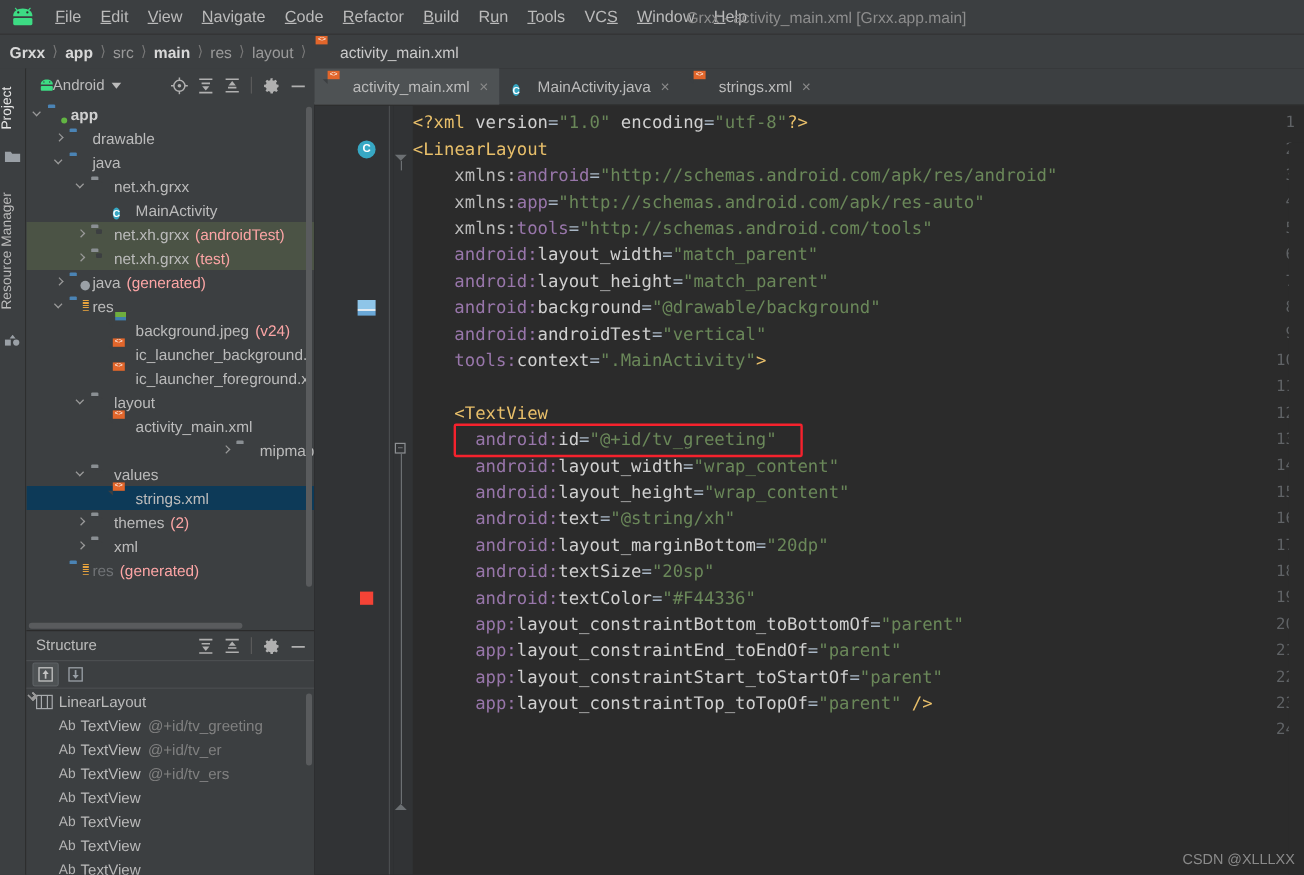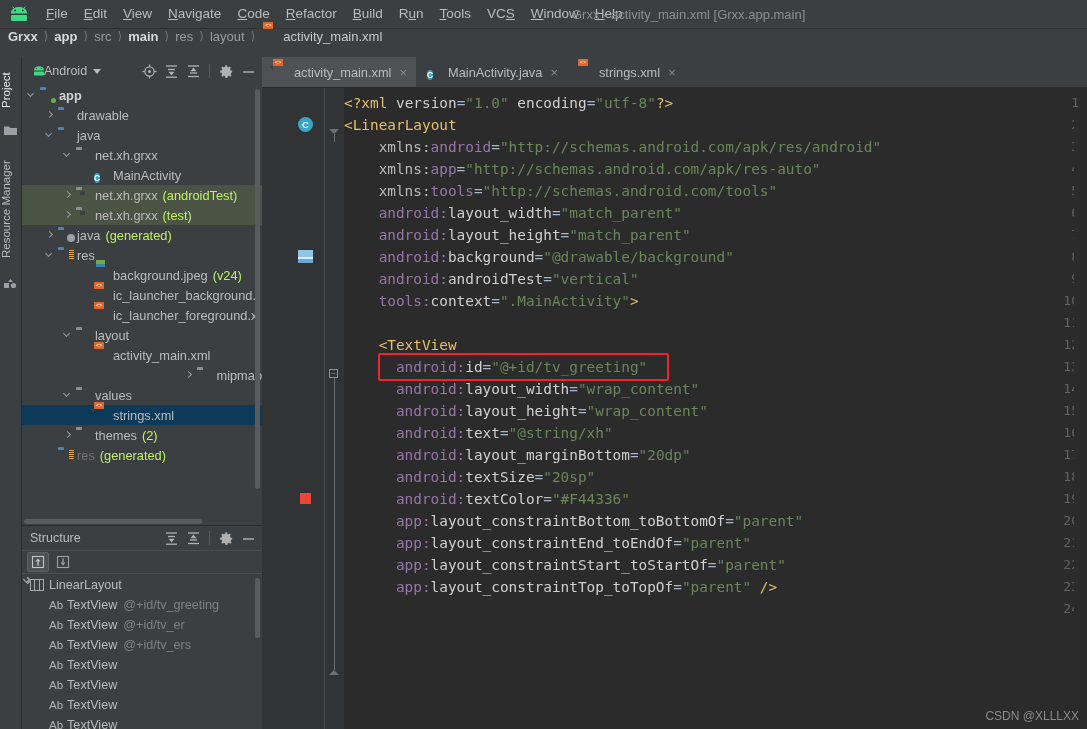--- a/index.html
+++ b/index.html
@@ -33,21 +33,21 @@
   }
   .menu-item .u { text-decoration: underline; }
   .win-title {
     position: absolute; left: 572px; top: 0; height: 29px;
     line-height: 29px; color: #8d8d8d; font-size: 13px;
   }
 
   
   .crumbbar {
     position: absolute; left: 0; top: 29px; width: 1087px; height: 28px;
-    background: #3c3f41; display: flex; align-items: flex-start; padding-left: 8px;
+    background: #3c3f41; display: flex; align-items: center; padding-left: 8px;
   }
   .crumb { color: #a9b7c6; font-size: 13px; white-space: nowrap; }
   .crumb.bold { color: #d8d8d8; font-weight: bold; }
   .crumb.dim { color: #9a9a9a; }
   .crumb-sep { color: #777; font-size: 12px; margin: 0 6px; }
   .crumb-file { color: #c9c9c9; font-size: 13px; margin-left: 5px; }
 
   
   .leftstrip {
     position: absolute; left: 0; top: 57px; width: 22px; height: 672px;
@@ -102,21 +102,21 @@
     width: 12px; height: 12px; flex: 0 0 12px; position: relative;
   }
   .arrow.right::after, .arrow.down::after {
     content: ''; position: absolute; border: solid #9a9a9a;
     border-width: 0 1.4px 1.4px 0; display: block;
   }
   .arrow.right::after { left: 3px; top: 3px; width: 4px; height: 4px; transform: rotate(-45deg); }
   .arrow.down::after  { left: 2px; top: 2px; width: 4px; height: 4px; transform: rotate(45deg); }
   .tlabel { margin-left: 4px; }
   .tlabel.b { font-weight: bold; color: #d0d0d0; }
-  .tsub { color: #bef264; margin-left: 5px; }
+  .tsub { color: #fca5a5; margin-left: 5px; }
   .ticon { flex: 0 0 15px; width: 15px; height: 13px; position: relative; margin-left: 2px; }
 
   
   .ic-folder { background: #4b84b5; border-radius: 1px 2px 2px 2px; width: 14px; height: 11px; }
   .ic-folder::before { content:''; position:absolute; left:0; top:-2px; width:6px; height:3px; background:#4b84b5; border-radius:1px 1px 0 0; }
   .ic-folder-grey { background: #8a8f93; border-radius: 1px 2px 2px 2px; width: 14px; height: 11px; }
   .ic-folder-grey::before { content:''; position:absolute; left:0; top:-2px; width:6px; height:3px; background:#8a8f93; border-radius:1px 1px 0 0; }
   .ic-folder-grey::after { content:''; position:absolute; left:4px; top:2px; width:5px; height:4px; background:#3c3f41; border-radius:1px; }
   .greendot { position: absolute; right: -1px; bottom: -1px; width: 5px; height: 5px; border-radius: 50%; background: #62b543; }
   .ic-res-lines { position:absolute; right:-1px; top:1px; width:5px; height:9px; background: repeating-linear-gradient(#e8a33d 0 1px, transparent 1px 2px); }
@@ -465,20 +465,25 @@
         <div class="trow selected" style="padding-left: 58px;">
           <span class="arrow "></span>
           <span class="ticon"><span class="ic-xml"></span></span>
           <span class="tlabel">strings.xml</span>
         </div>
         <div class="trow" style="padding-left: 40px;">
           <span class="arrow right"></span>
           <span class="ticon"><span class="ic-folder-grey"></span></span>
           <span class="tlabel">themes</span>
           <span class="tsub">(2)</span>
+        </div>
+        <div class="trow" style="padding-left: 40px;">
+          <span class="arrow right"></span>
+          <span class="ticon"><span class="ic-folder-grey"></span></span>
+          <span class="tlabel">xml</span>
         </div>
         <div class="trow" style="padding-left: 22px;">
           <span class="arrow "></span>
           <span class="ticon"><span class="ic-folder"><i class="ic-res-lines"></i></span></span>
           <span class="tlabel" style="color: rgb(111, 114, 117);">res</span>
           <span class="tsub">(generated)</span>
         </div>
       </div>
     <div class="panel-scroll" style="top:32px;height:400px;right:2px;"></div>
     <div class="hscroll" style="left:2px;width:178px;bottom:1px;"></div>

